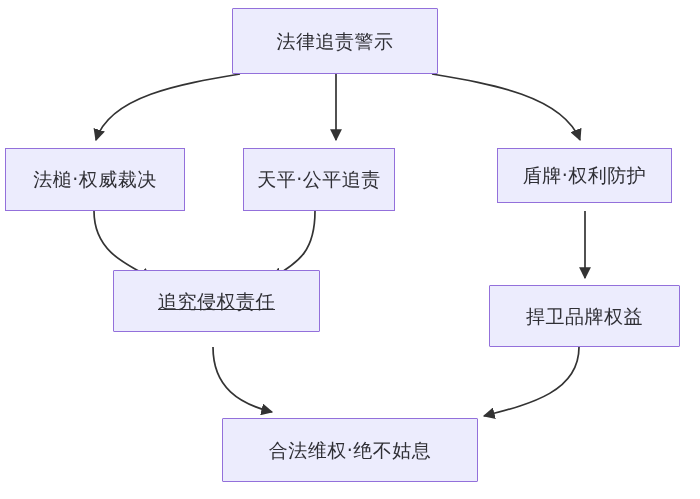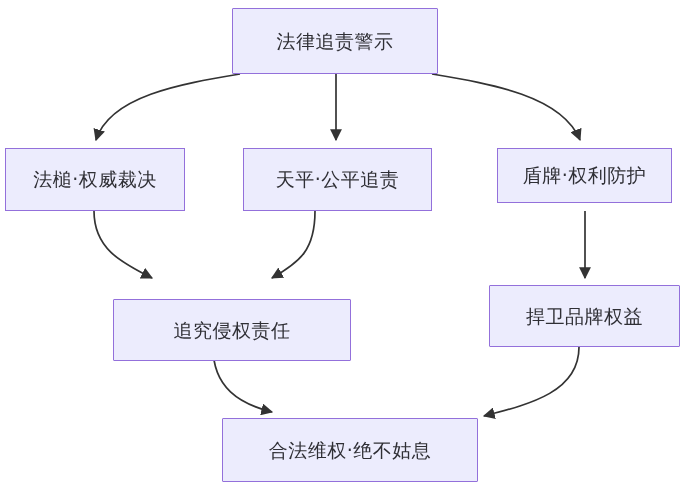--- a/index.html
+++ b/index.html
@@ -44,23 +44,23 @@
   }
   .node.square {
     border-radius: 1px;
   }
   .node-label {
     line-height: 1;
   }
   
   #node-root      { left: 232px; top: 8px;   width: 206px; height: 66px; }
   #node-gavel     { left: 5px;   top: 148px; width: 180px; height: 63px; }
-  #node-scale     { left: 243px; top: 148px; width: 189px; height: 63px; }
+  #node-scale     { left: 243px; top: 148px; width: 152px; height: 63px; }
   #node-shield    { left: 497px; top: 148px; width: 175px; height: 55px; }
-  #node-pursue    { left: 113px; top: 299px; width: 238px; height: 62px; }
+  #node-pursue    { left: 113px; top: 270px; width: 207px; height: 62px; text-decoration: underline; }
   #node-defend    { left: 489px; top: 285px; width: 191px; height: 62px; }
   #node-outcome   { left: 222px; top: 418px; width: 256px; height: 64px; }
 </style>
 </head>
 <body>
 
 <div id="diagram-root">
 
   <svg id="edge-layer" viewBox="0 0 700 499" width="700" height="499" xmlns="http://www.w3.org/2000/svg">
     <defs>

